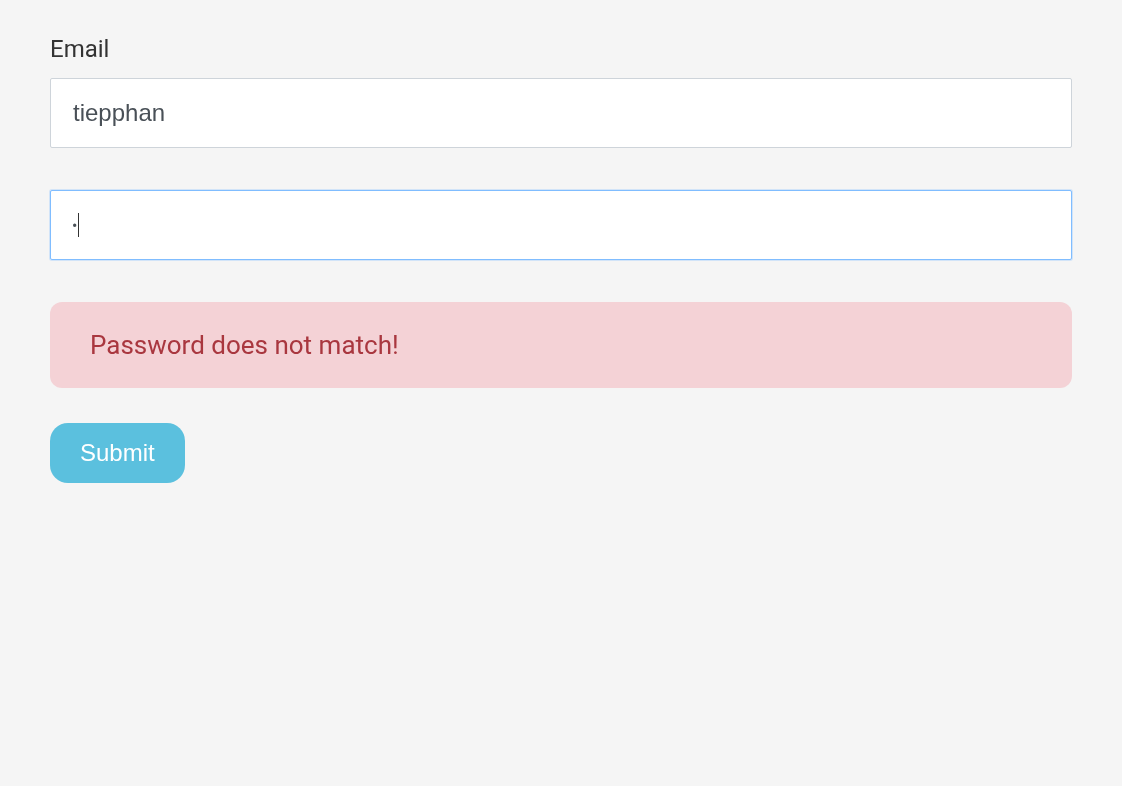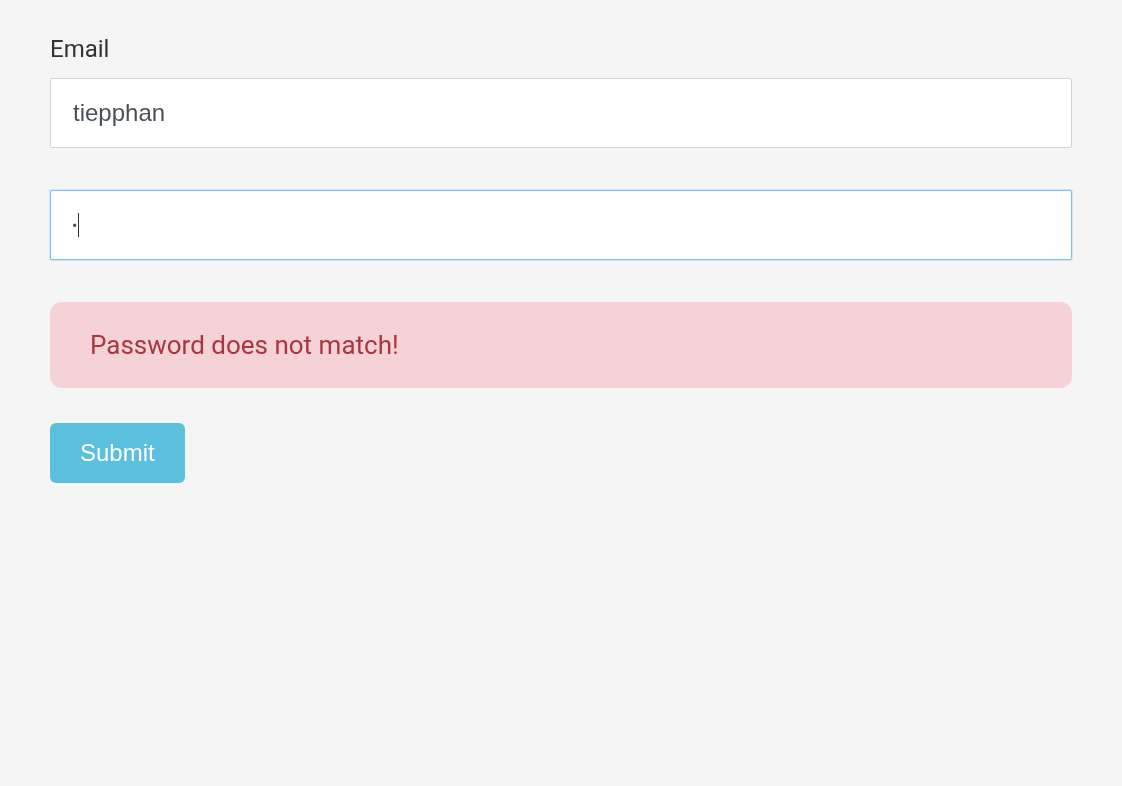--- a/index.html
+++ b/index.html
@@ -47,21 +47,21 @@
       border-radius: 12px;
       font-size: 26px;
       margin-bottom: 35px;
     }
     .btn-submit {
       background-color: #5bc0de;
       color: #fff;
       border: none;
       padding: 16px 30px;
       font-size: 24px;
-      border-radius: 6px;
+      border-radius: 18px;
       cursor: pointer;
       font-weight: 400;
     }
     .cursor {
       display: inline-block;
       width: 1px;
       height: 24px;
       background-color: #333;
       vertical-align: middle;
       margin-left: 1px;

